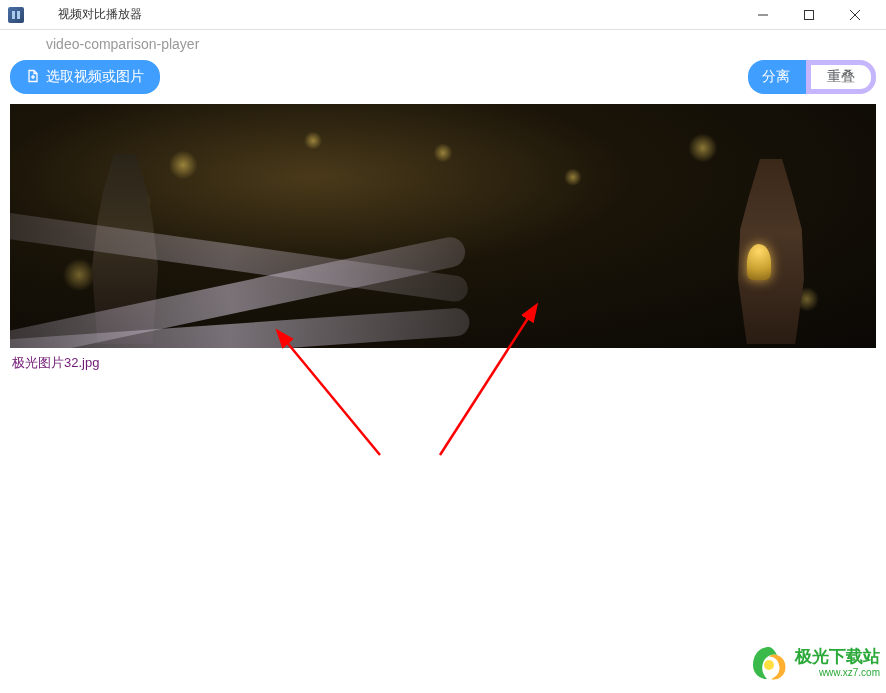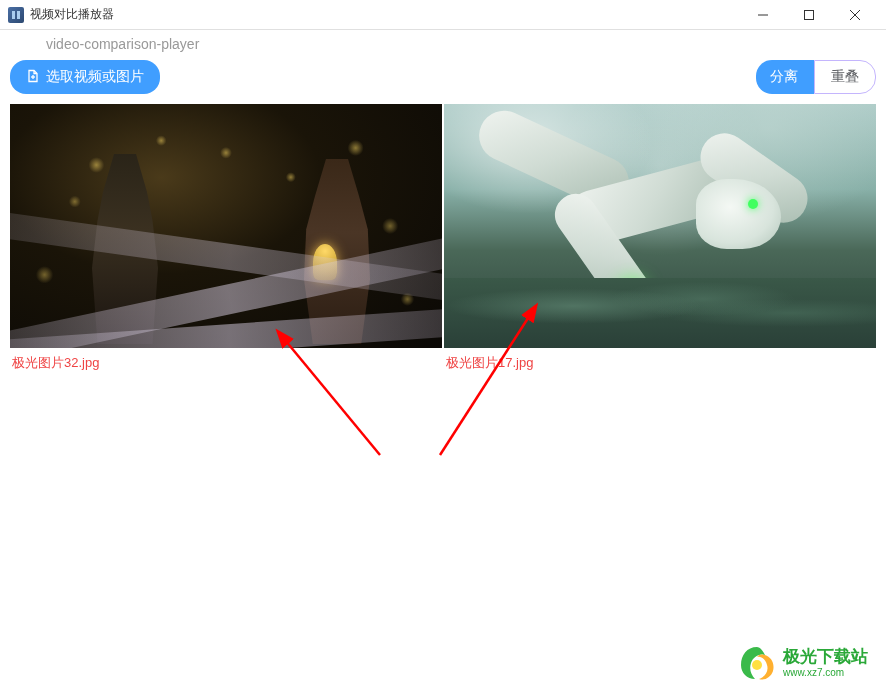--- a/index.html
+++ b/index.html
@@ -11,20 +11,21 @@
       position: relative;
       overflow: hidden;
     }
     .titlebar {
       height: 30px;
       background: #ffffff;
       display: flex;
       align-items: center;
       padding: 0 8px;
       border-bottom: 1px solid #e0e0e0;
+      gap: 28px;
     }
     .titlebar-icon {
       width: 16px;
       height: 16px;
       background: linear-gradient(135deg, #4a6fa5, #2c4870);
       border-radius: 2px;
       margin-right: 6px;
       display: flex;
       align-items: center;
       justify-content: center;
@@ -76,21 +77,21 @@
     }
     
     .btn-primary {
       background: #409eff;
       color: #fff;
     }
     
     .btn-outline {
       background: #fff;
       color: #606266;
-      border: 1px solid #c4b5fd;
+      border: 5px solid #c4b5fd;
       text-align: right;
     }
     
     .toolbar-spacer { flex: 1; }
     
     .btn-group {
       display: flex;
     }
     .btn-group .btn:first-child {
       border-top-right-radius: 0;
@@ -223,36 +224,37 @@
       position: absolute;
       inset: 0;
       background:
         radial-gradient(ellipse at 30% 40%, rgba(100,140,120,0.6) 0%, transparent 30%),
         radial-gradient(ellipse at 60% 30%, rgba(90,130,110,0.5) 0%, transparent 25%),
         radial-gradient(ellipse at 80% 50%, rgba(80,120,100,0.5) 0%, transparent 28%);
     }
     
     .media-name {
       font-size: 13px;
-      color: #ef4444;
+      color: #701a75;
       padding: 6px 2px;
     }
     
     .arrow {
       position: absolute;
       pointer-events: none;
     }
     
     .watermark {
       position: absolute;
       bottom: 10px;
-      right: 18px;
+      right: 6px;
       display: flex;
       align-items: center;
       gap: 6px;
+      text-align: right;
     }
     .wm-logo {
       width: 40px;
       height: 40px;
     }
     .wm-text {
       display: flex;
       flex-direction: column;
       line-height: 1.15;
     }
@@ -323,33 +325,20 @@
     <div class="media-thumb thumb1">
       <div class="figure fig1"></div>
       <div class="figure fig2"></div>
       <div class="chalice"></div>
       <div class="ribbon r1"></div>
       <div class="ribbon r2"></div>
       <div class="ribbon r3"></div>
     </div>
     <div class="media-name">极光图片32.jpg</div>
   </div>
-  <div class="media-item">
-    <div class="media-thumb thumb2">
-      <div class="dragon-body db1"></div>
-      <div class="dragon-body db2"></div>
-      <div class="dragon-body db3"></div>
-      <div class="dragon-body db4"></div>
-      <div class="dragon-head"></div>
-      <div class="dragon-eye"></div>
-      <div class="orb"></div>
-      <div class="terrain"></div>
-    </div>
-    <div class="media-name">极光图片17.jpg</div>
-  </div>
 </div>
 
 <svg class="arrow" style="left:270px; top:325px;" width="120" height="140">
   <defs>
       <marker id="ah1" markerWidth="10" markerHeight="10" refX="2" refY="3" orient="auto">
         <polygon points="0 0, 8 3, 0 6" fill="#ff0000"></polygon>
       </marker>
     </defs>
   <line x1="110" y1="130" x2="15" y2="15" stroke="#ff0000" stroke-width="2.5" marker-end="url(#ah1)"></line>
 </svg>

